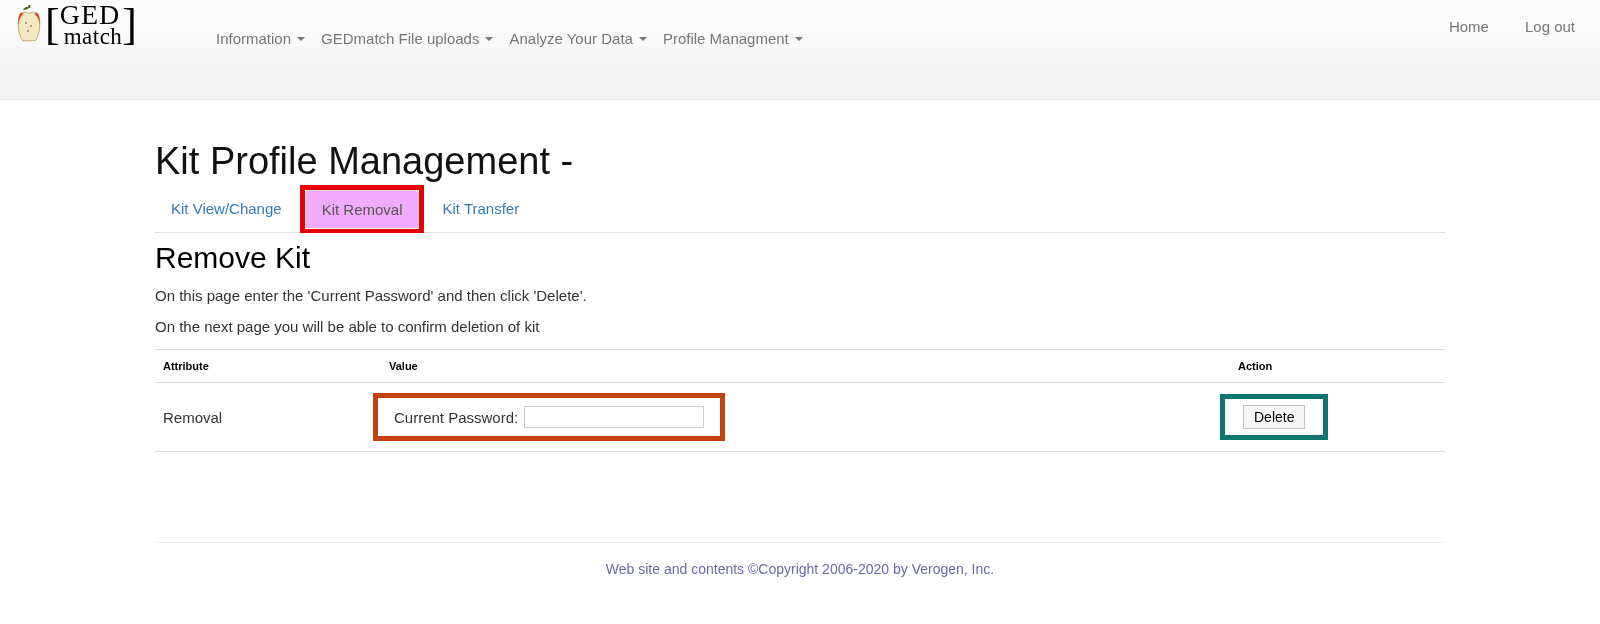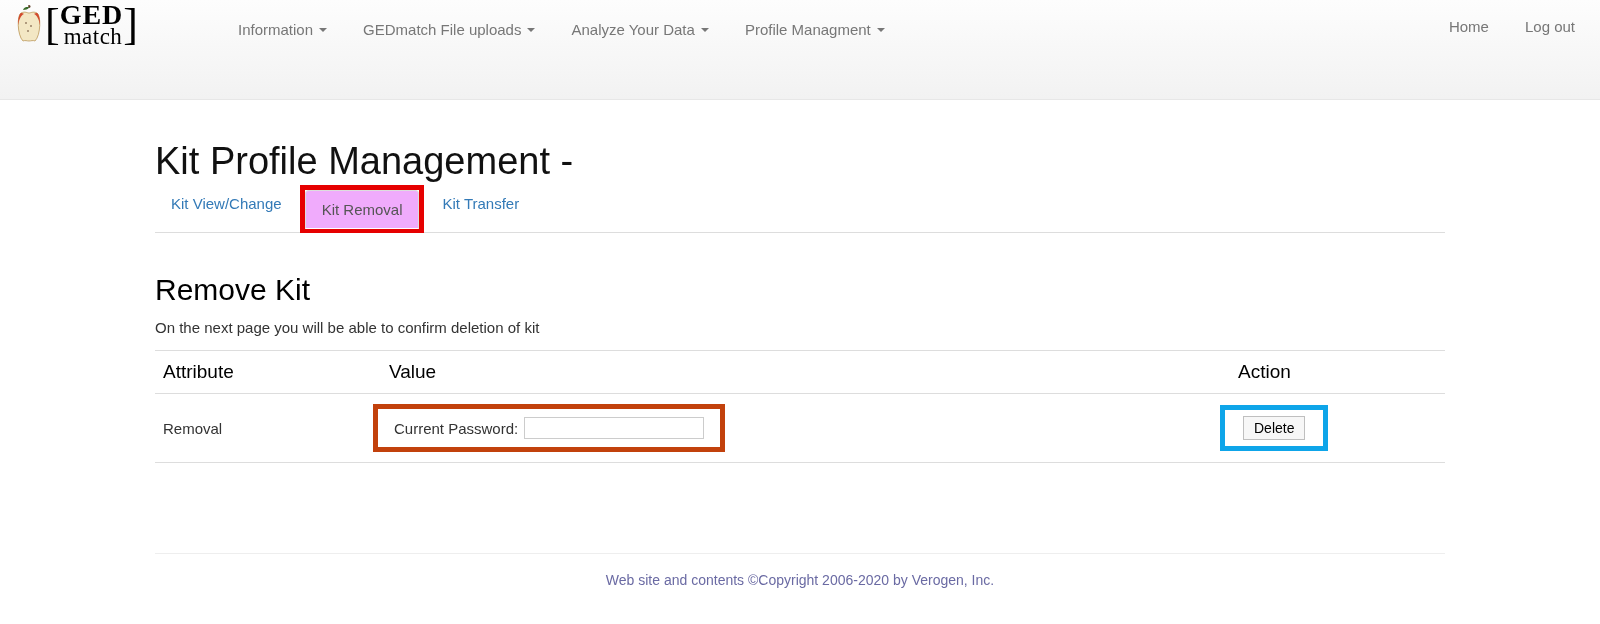--- a/index.html
+++ b/index.html
@@ -32,33 +32,33 @@
     .brand-text {
       font-family: "Times New Roman", Times, serif;
       font-size: 30px;
       line-height: 1;
       color: #000;
       display: flex;
       align-items: center;
     }
     .brand-bracket { font-family: "Times New Roman", Times, serif; font-size: 44px; line-height: 0.8; }
     .brand-name { display:inline-flex; flex-direction: column; line-height: 0.9; }
-    .brand-ged { font-size: 28px; letter-spacing: 1px; font-weight: bold; }
+    .brand-ged { font-size: 28px; letter-spacing: 1px; }
     .brand-match { font-size: 23px; letter-spacing: 0.5px; padding-left:4px;}
     .tagline {
       color: #444;
       font-size: 15px;
       margin-top: 6px;
       padding-left: 4px;
     }
     .nav-left {
       display: flex;
-      margin-left: 100px;
-      padding-top: 15px;
-      gap: 36px;
+      margin-left: 79px;
+      padding-top: 24px;
+      gap: 16px;
     }
     .nav-right {
       display: flex;
       margin-left: auto;
       padding-top: 12px;
       gap: 36px;
       padding-right: 10px;
     }
     .nav-item {
       color: #777;
@@ -85,22 +85,22 @@
     }
     .page-title {
       font-size: 38px;
       font-weight: 500;
       color: #111;
       margin-bottom: 2px;
     }
     .subtabs {
       display: flex;
       border-bottom: 1px solid #ddd;
-      margin-bottom: 40px;
-      align-items: flex-start;
+      margin-bottom: 8px;
+      align-items: center;
       height: 48px;
     }
     .subtab {
       padding: 10px 16px;
       color: #337ab7;
       font-size: 15px;
       cursor: pointer;
     }
     .subtab.active {
       color: #555;
@@ -125,22 +125,22 @@
       color: #333;
       margin-bottom: 14px;
     }
     table.kit-table {
       width: 100%;
       border-collapse: collapse;
       margin-top: 6px;
     }
     .kit-table th {
       text-align: left;
-      font-size: 19px;
-      font-weight: 400;
+      font-size: 11px;
+      font-weight: 700;
       color: #000;
       padding: 10px 8px;
       border-top: 1px solid #ddd;
       border-bottom: 1px solid #ddd;
       margin-left: 44px;
     }
     .kit-table td {
       padding: 10px 8px;
       border-bottom: 1px solid #ddd;
       font-size: 15px;
@@ -152,21 +152,21 @@
     .value-cell-inner {
       display: inline-flex;
       align-items: center;
       gap: 6px;
       border: 5px solid #c2410c;
       padding: 8px 16px;
       margin-left: -16px;
     }
     .action-cell-inner {
       display: inline-block;
-      border: 5px solid #0ea5e9;
+      border: 5px solid #0f766e;
       padding: 6px 18px;
       margin-left: -18px;
     }
     .pw-input {
       height: 22px;
       width: 180px;
       border: 1px solid #ccc;
       padding: 2px 4px;
       font-size: 13px;
     }
@@ -254,20 +254,21 @@
 
   <div class="subtabs">
     <div class="subtab">Kit View/Change</div>
     <div class="highlight-red-box" style="margin:0 2px;">
       <div class="subtab active">Kit Removal</div>
     </div>
     <div class="subtab">Kit Transfer</div>
   </div>
 
   <h2 class="sub-heading">Remove Kit</h2>
+  <p class="instruction">On this page enter the 'Current Password' and then click 'Delete'.</p>
   <p class="instruction">On the next page you will be able to confirm deletion of kit</p>
 
   <table class="kit-table">
     <thead>
       <tr>
         <th class="col-attr">Attribute</th>
         <th>Value</th>
         <th class="col-action">Action</th>
       </tr>
     </thead>

